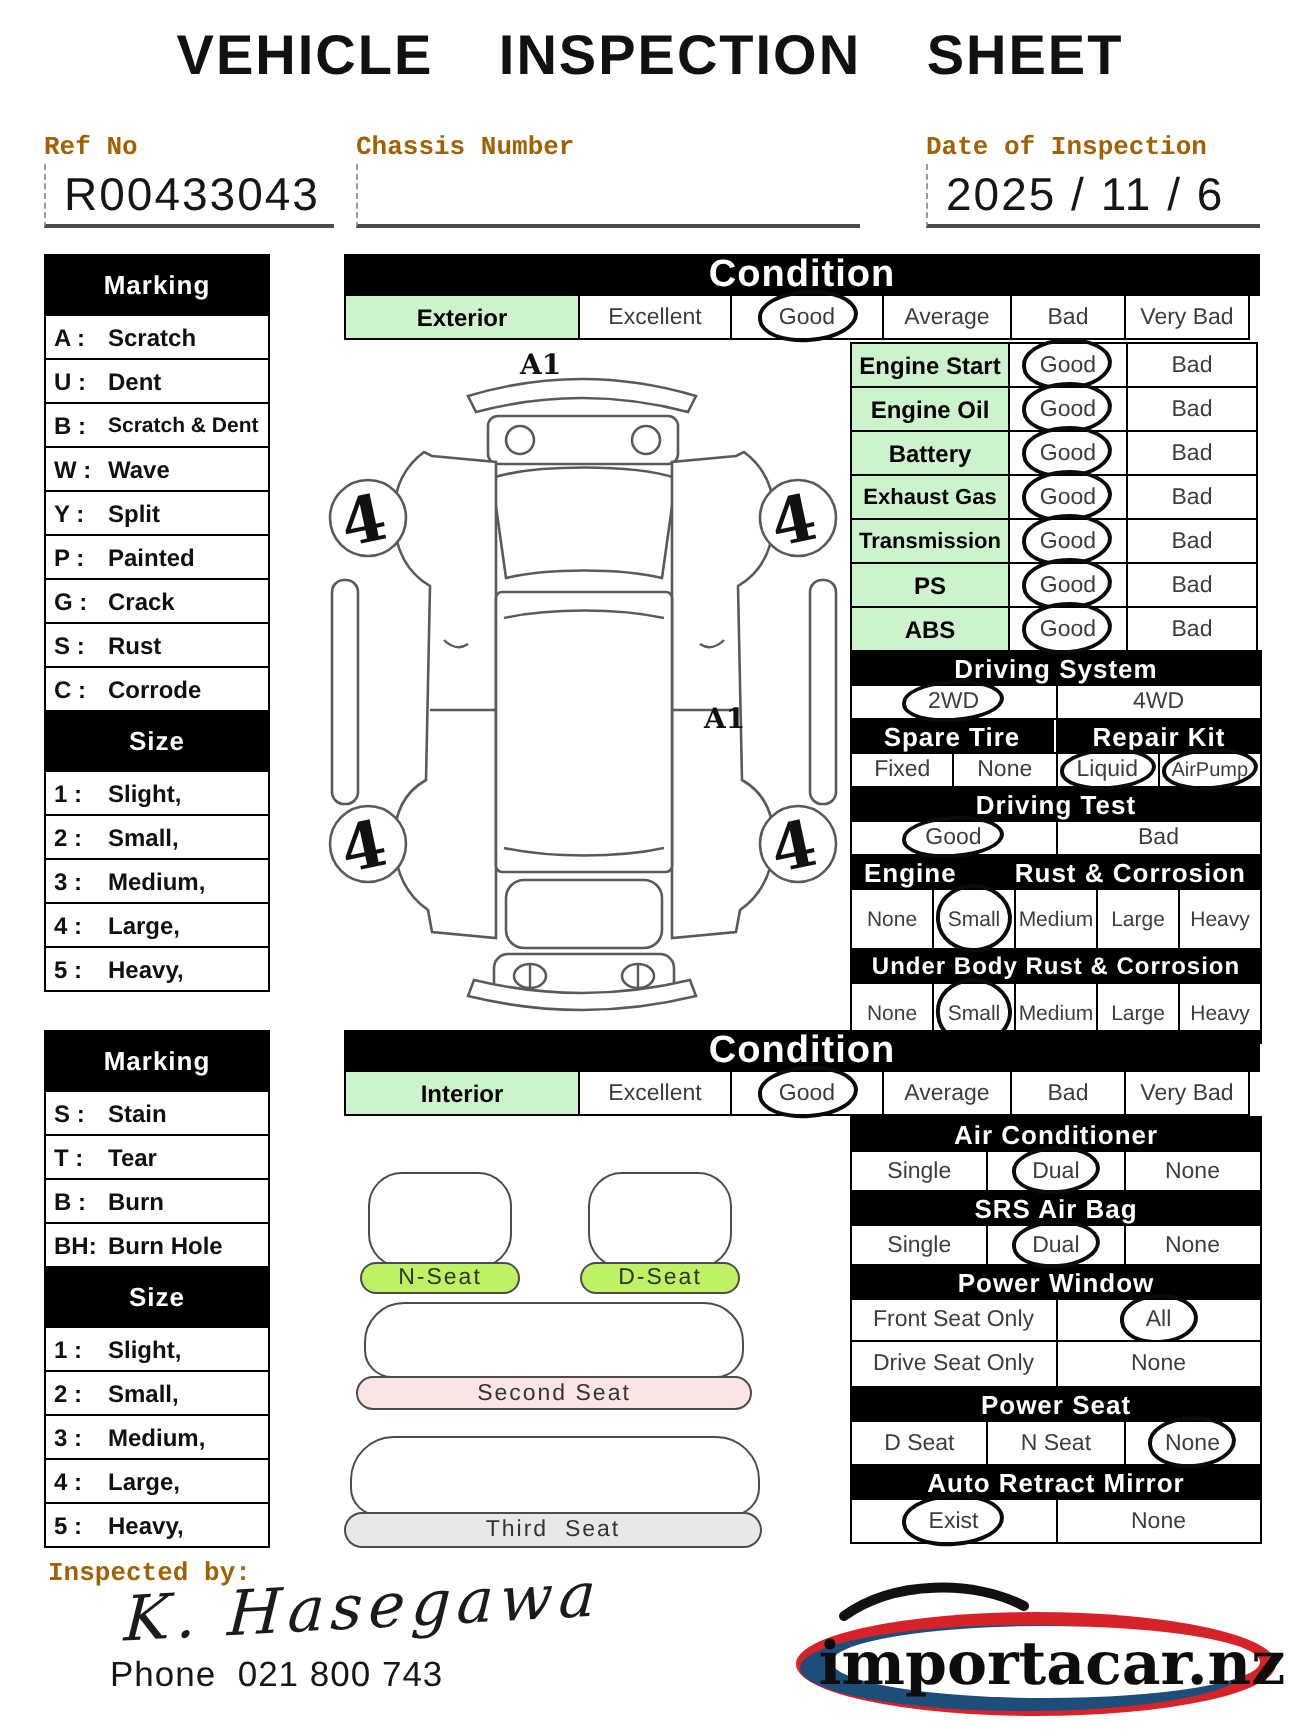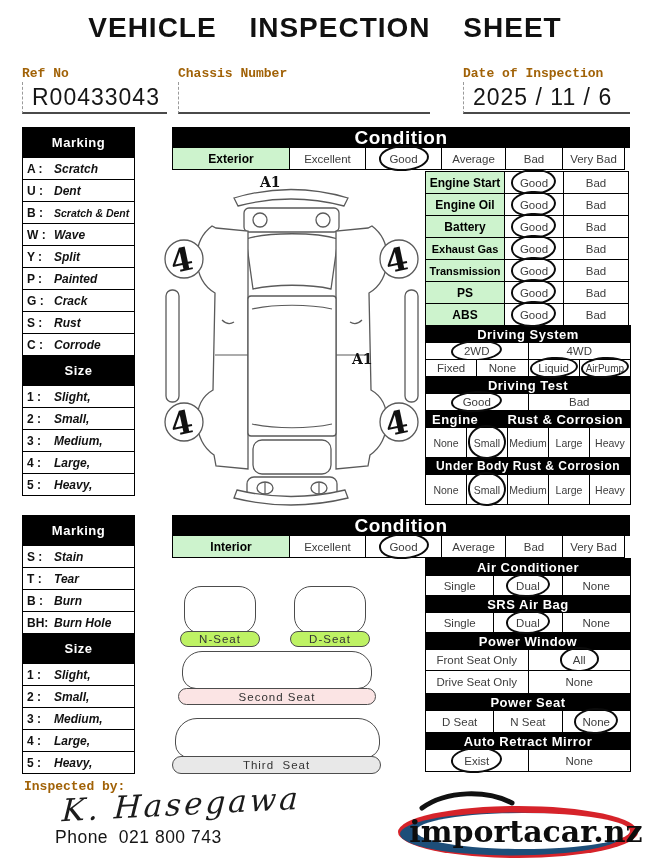--- a/index.html
+++ b/index.html
@@ -22,21 +22,21 @@
   .row{display:flex;}
   .cell{box-sizing:border-box;border:1px solid #000;margin-left:-1px;background:#fff;
         display:flex;align-items:center;justify-content:center;font-size:11.5px;color:#3d3d3d;
         position:relative;white-space:nowrap;}
   .row .cell:first-child{margin-left:0;}
   .green{background:#cdf3cd;color:#000;font-weight:bold;font-size:12px;}
   
   .leg-row{box-sizing:border-box;border:1px solid #000;height:23px;display:flex;
            align-items:center;padding-left:4px;font-size:12px;font-weight:bold;background:#fff;}
   .leg-code{width:27px;flex:none;}
-  .leg-label{white-space:nowrap;font-style:italic;}
+  .leg-label{white-space:nowrap;}
   
   .mark::after{content:"";position:absolute;top:-3px;bottom:-2px;border:2.6px solid #0b0b0b;
                border-radius:48% 52% 50% 50%;transform:rotate(-4deg);pointer-events:none;}
   .mk-xn::after{left:31%;right:31%;}
   .mk-n::after{left:25%;right:25%;}
   .mk-s::after{left:17%;right:17%;}
   .mk-m::after{left:11%;right:11%;}
   .mk-w::after{left:2%;right:2%;}
   
   .w118{width:118px}.w77{width:77px}.w65{width:65px}.w58{width:58px}.w63{width:63px}
@@ -216,20 +216,24 @@
         <div class="cell green w80 h23">ABS</div>
         <div class="cell w60 h23 mark mk-m">Good</div>
         <div class="cell w66 h23">Bad</div>
       </div>
     <div class="bar h18">Driving System</div>
     <div class="row">
         <div class="cell wh h18 mark mk-n">2WD</div>
         <div class="cell wh h18">4WD</div>
       </div>
     <div class="row">
+        <div class="bar wh h18" style="border-right:1px solid #fff">Spare Tire</div>
+        <div class="bar wh h18">Repair Kit</div>
+      </div>
+    <div class="row">
         <div class="cell wq h18">Fixed</div>
         <div class="cell wq h18">None</div>
         <div class="cell wq h18 mark mk-w">Liquid</div>
         <div class="cell wq h18 mark mk-w" style="font-size:10px">AirPump</div>
       </div>
     <div class="bar h18">Driving Test</div>
     <div class="row">
         <div class="cell wh h18 mark mk-n">Good</div>
         <div class="cell wh h18">Bad</div>
       </div>

